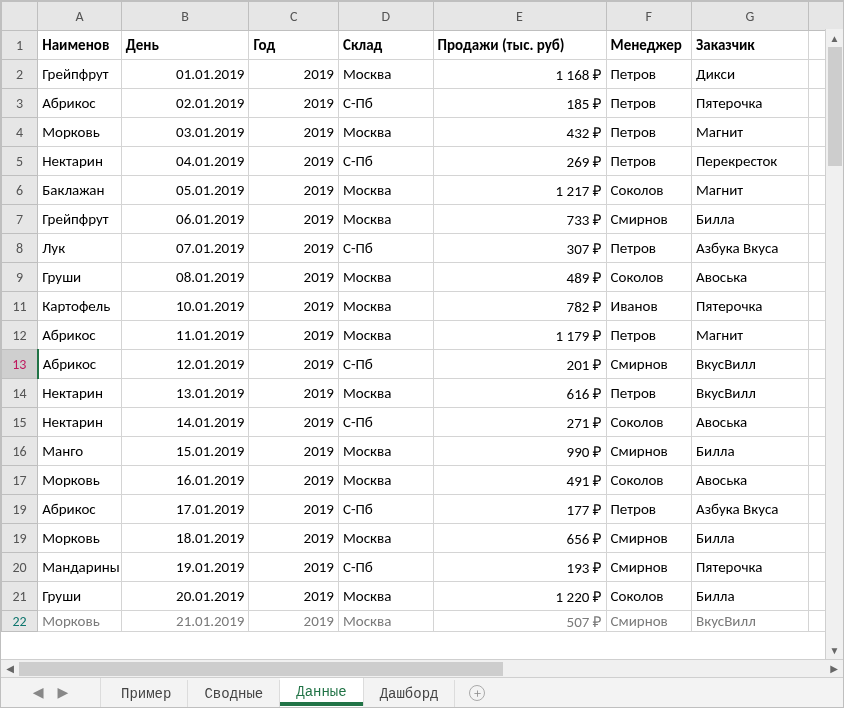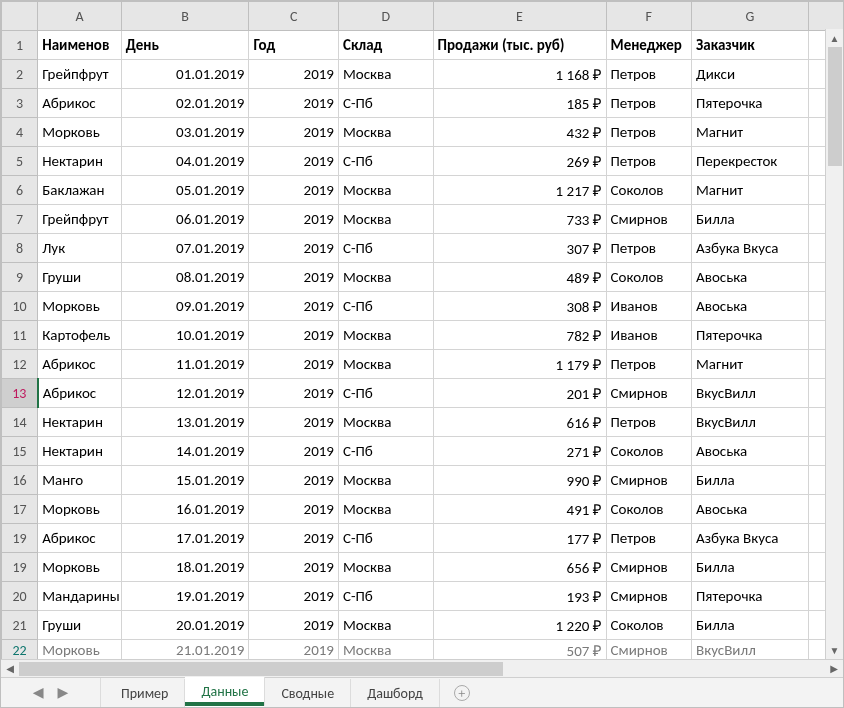--- a/index.html
+++ b/index.html
@@ -122,20 +122,21 @@
   }
   .tabstrip .nav {
     width: 100px;
     display: flex; align-items: center; justify-content: center;
     gap: 14px; color: #888;
     border-right: 1px solid #dcdcdc;
   }
   .tabstrip .tabs {
     display: flex; align-items: flex-end;
     padding-left: 4px;
+    font-family: Liberation Mono, monospace;
   }
   .tab {
     padding: 6px 16px 5px 16px;
     border-right: 1px solid #dcdcdc;
     background: #f3f3f3;
     color: #444;
     cursor: pointer;
     position: relative;
   }
   .tab.active {
@@ -286,31 +287,20 @@
             <td class="text">Груши</td>
             <td class="num">08.01.2019</td>
             <td class="num">2019</td>
             <td class="text">Москва</td>
             <td class="num">489 ₽</td>
             <td class="text">Соколов</td>
             <td class="text">Авоська</td>
             <td></td>
           </tr>
           <tr>
-            <td class="rowhead">10</td>
-            <td class="text">Морковь</td>
-            <td class="num">09.01.2019</td>
-            <td class="num">2019</td>
-            <td class="text">С-Пб</td>
-            <td class="num">308 ₽</td>
-            <td class="text">Иванов</td>
-            <td class="text">Авоська</td>
-            <td></td>
-          </tr>
-          <tr>
             <td class="rowhead">11</td>
             <td class="text">Картофель</td>
             <td class="num">10.01.2019</td>
             <td class="num">2019</td>
             <td class="text">Москва</td>
             <td class="num">782 ₽</td>
             <td class="text">Иванов</td>
             <td class="text">Пятерочка</td>
             <td></td>
           </tr>
@@ -455,22 +445,22 @@
     <div class="arrow">▶</div>
   </div>
 
   <div class="tabstrip">
     <div class="nav">
       <span>◀</span>
       <span>▶</span>
     </div>
     <div class="tabs" id="sheet-tabs">
         <div class="tab">Пример</div>
+        <div class="tab">Сводные</div>
         <div class="tab active">Данные</div>
-        <div class="tab">Сводные</div>
         <div class="tab">Дашборд</div>
       </div>
     <div class="addtab">
       <span class="circ">＋</span>
     </div>
   </div>
 
 </div>
 
 </body></html>

